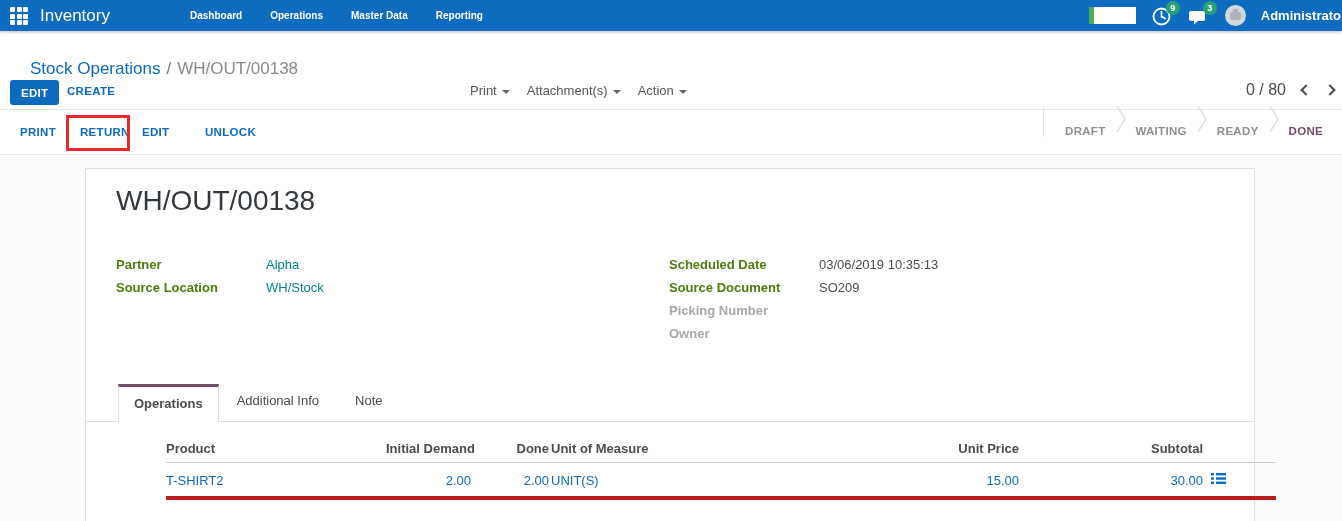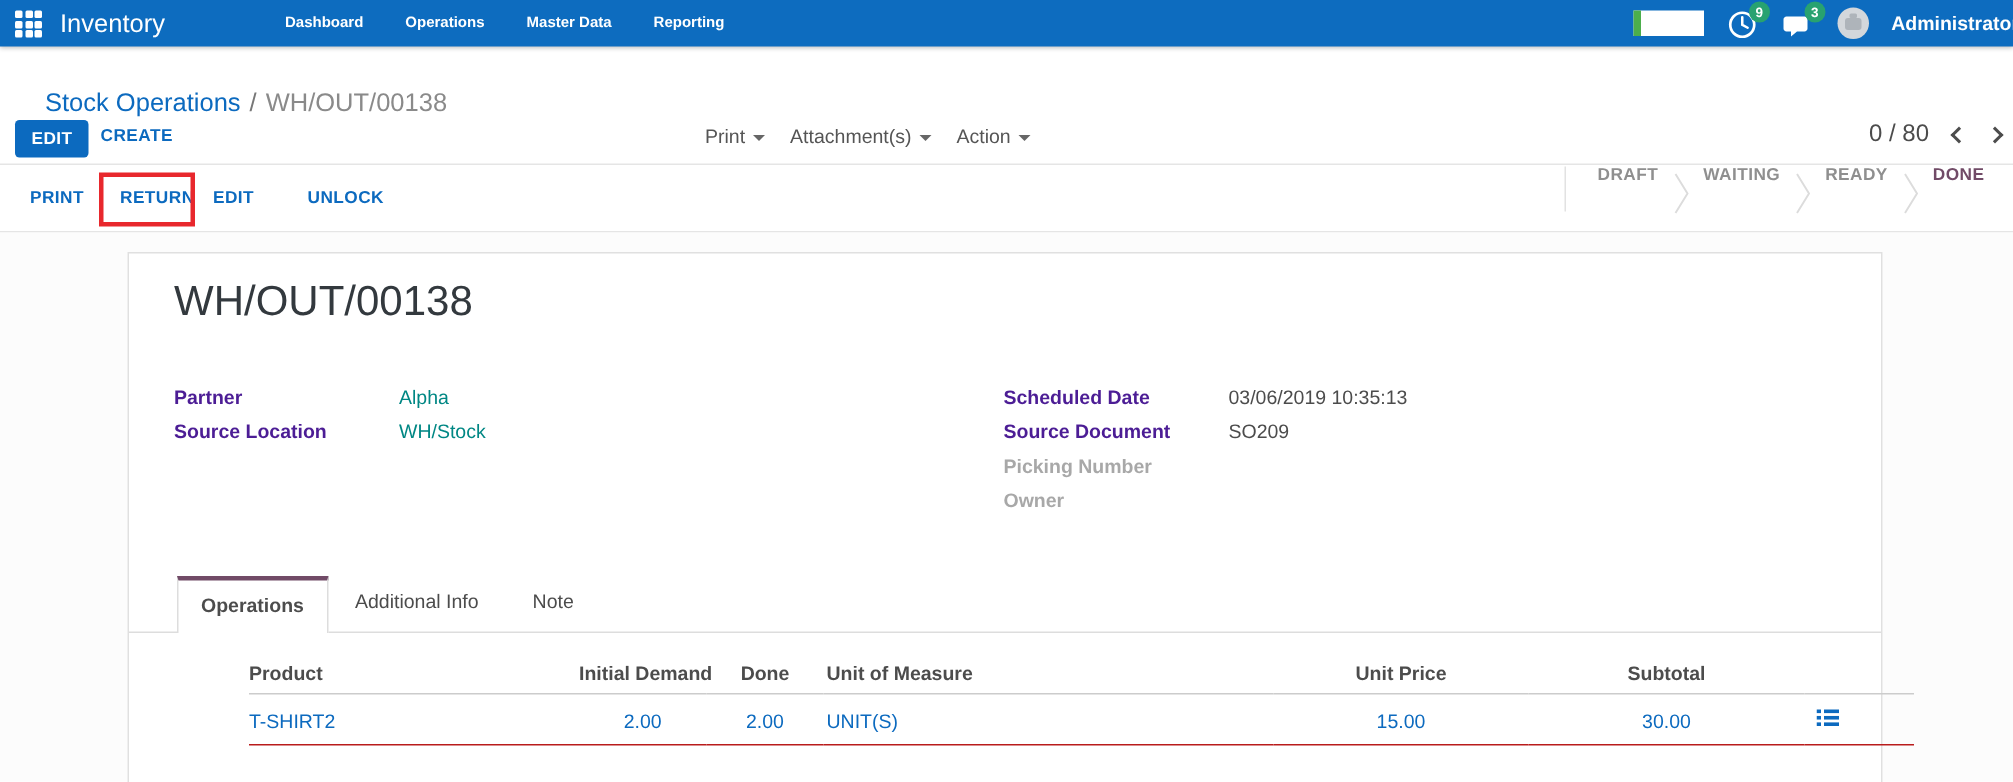--- a/index.html
+++ b/index.html
@@ -64,57 +64,57 @@
 
   
   .statusbar { position:absolute; left:0; top:111px; width:1342px; height:44px;
     background:#fff; border-bottom:1px solid #e5e5e5; }
   .sb-btn { position:absolute; top:15px; color:#0c6abf; font-size:11.5px; font-weight:700;
     letter-spacing:.3px; cursor:pointer; background:none; border:none;
     font-family:"Liberation Sans", sans-serif; }
   .annotation-box { position:absolute; left:66px; top:4px; width:64px; height:36px;
     border:3px solid #e8282d; z-index:10; pointer-events:none; }
   .states { position:absolute; right:10px; top:0; height:26px; display:flex;
-    align-items:flex-start; }
+    align-items:flex-end; }
   .state-div { width:1px; height:30px; background:#e2e2e2; margin-right:12px; }
   .state { font-size:11.5px; font-weight:700; color:#8f8f8f; letter-spacing:.3px;
     padding:0 9px; cursor:pointer; white-space:nowrap; }
   .state.active { color:#714b67; }
   .state-sep { display:block; }
 
   
   .content { position:absolute; left:0; top:155px; width:1342px; height:366px;
     background:#fcfcfc; }
   .sheet { position:absolute; left:85px; top:13px; width:1170px; height:356px;
     background:#fff; border:1px solid #e0e0e0; }
   .sheet-title { position:absolute; left:30px; top:16px; font-size:28px; font-weight:500;
     color:#33393e; }
   .fgroup { position:absolute; top:84px; }
   .fgroup.left { left:30px; }
   .fgroup.right { left:583px; }
   .frow { display:flex; height:23px; align-items:center; }
-  .flabel { width:150px; font-size:13px; font-weight:600; color:#4c1d95; }
+  .flabel { width:150px; font-size:13px; font-weight:600; color:#4d7c0f; }
   .flabel.muted { color:#a8a8a8; }
   .fvalue { font-size:13px; color:#4c4c4c; }
   .fvalue.teal { color:#008784; cursor:pointer; }
 
   .tabbar { position:absolute; left:0; top:215px; width:1168px; height:38px;
     border-bottom:1px solid #ddd; padding-left:32px; display:flex; align-items:flex-end; }
   .tab { font-size:13px; color:#4c4c4c; padding:0 18px; line-height:34px; height:37px;
     cursor:pointer; white-space:nowrap; }
   .tab.active { border:1px solid #ddd; border-top:3px solid #714b67; border-bottom:none;
     background:#fff; margin-bottom:-1px; padding:0 15px; font-weight:600; height:38px; }
 
   table.ops { position:absolute; left:45px; top:270px; width:1110px;
     border-collapse:collapse; table-layout:fixed;margin-left:35px; }
   .ops th { font-size:13px; font-weight:600; color:#4c4c4c; text-align:left;
     padding:2px 0 6px 0; border-bottom:1px solid #ccc; white-space:nowrap; }
   .ops td { font-size:13px; color:#0c6abf; padding:9px 0 8px 0;
-    border-bottom:1px solid #b91c1c; white-space:nowrap; cursor:pointer; }
-  .ops .r  { text-align:center; }
+    border-bottom:4px solid #b91c1c; white-space:nowrap; cursor:pointer; }
+  .ops .r  { text-align:right; }
   .ops .pl { padding-left:2px; }
   .ops .ic { padding-left:8px; }
 </style>
 </head>
 <body>
 
 <div class="topbar">
   <div class="apps-icon">
     <span></span>
       <span></span>

